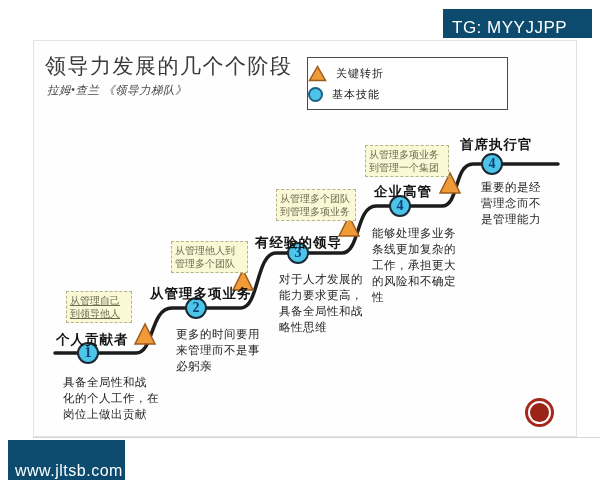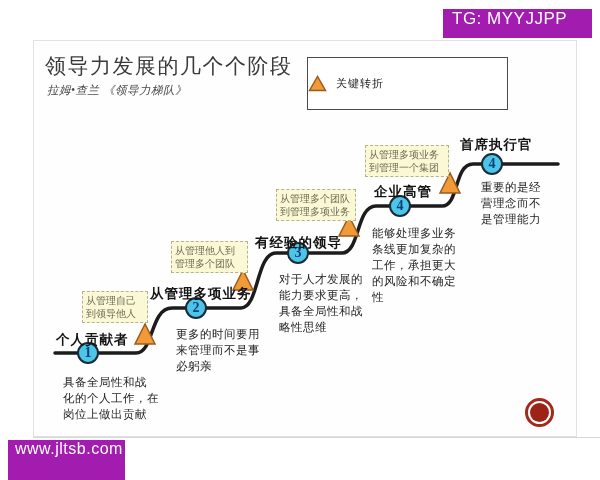--- a/index.html
+++ b/index.html
@@ -18,25 +18,25 @@
     background: #fefefe;
     border: 1px solid #e2e2e2;
   }
   .bottom-line {
     position: absolute; left: 33px; top: 437px;
     width: 567px; height: 1px; background: #d6d6d6;
   }
   
   .wm {
     position: absolute;
-    background: #a21caf;
+    background: #0c4a6e;
     color: #ffffff;
     font-size: 17px;
     letter-spacing: 0.5px;
-    display: flex; align-items: flex-start;
+    display: flex; align-items: flex-end;
   }
   .wm-tr { left: 443px; top: 9px; width: 149px; height: 29px; padding-left: 9px; }
   .wm-bl { left: 8px; top: 440px; width: 117px; height: 40px; padding-left: 7px; font-size: 16px; }
   
   .title {
     position: absolute; left: 45px; top: 52px;
     font-family: "Liberation Serif", serif;
     font-size: 21px; letter-spacing: 1.5px;
     color: #3a3a3a;
   }
@@ -94,21 +94,21 @@
   .note {
     position: absolute;
     background: #fbf8d6;
     border: 1.5px dashed #b3b38c;
     color: #6b6b52;
     font-size: 10px; line-height: 1.32;
     text-align: left;
     white-space: pre-line;
     padding: 2px 3px;
   }
-  .n1 { left: 82px;  top: 291px; width: 66px; }
+  .n1 { left: 66px;  top: 291px; width: 66px; text-decoration: underline; }
   .n2 { left: 171px; top: 241px; width: 77px; }
   .n3 { left: 276px; top: 189px; width: 80px; }
   .n4 { left: 365px; top: 145px; width: 84px; }
   
   .desc {
     position: absolute;
     font-size: 11.5px; color: #242424;
     line-height: 1.4; letter-spacing: 0.5px;
     white-space: pre-line;
   }
@@ -144,20 +144,24 @@
 
 <div class="title">领导力发展的几个个阶段</div>
 <div class="subtitle">拉姆•查兰 《领导力梯队》</div>
 
 <div class="legend">
   <div class="legend-row">
     <svg width="19" height="17" viewBox="0 0 19 17">
       <polygon points="9.5,1.5 1.5,15.5 17.5,15.5" fill="#f09a38" stroke="#9a5b1e" stroke-width="1.5"></polygon>
     </svg>
     <span class="legend-label">关键转折</span>
+  </div>
+  <div class="legend-row">
+    <span class="legend-circle"></span>
+    <span class="legend-label">基本技能</span>
   </div>
 </div>
 
 <svg class="stairs-svg" width="600" height="480" viewBox="0 0 600 480">
   <path d="M 55 353 H 136 C 154 353, 150 308, 172 308 H 241 C 259 308, 256 253, 276 253 H 342 C 360 253, 356 206, 376 206 H 442 C 459 206, 454 164, 473 164 H 558" fill="none" stroke="#1c1c1c" stroke-width="3.5" stroke-linecap="round"></path>
   <polygon points="145,324 135,344 155,344" fill="#f09a38" stroke="#9a5b1e" stroke-width="1.5"></polygon>
   <polygon points="243,270 233,290 253,290" fill="#f09a38" stroke="#9a5b1e" stroke-width="1.5"></polygon>
   <polygon points="349,216 339,236 359,236" fill="#f09a38" stroke="#9a5b1e" stroke-width="1.5"></polygon>
   <polygon points="450,173 440,193 460,193" fill="#f09a38" stroke="#9a5b1e" stroke-width="1.5"></polygon>
 </svg>

